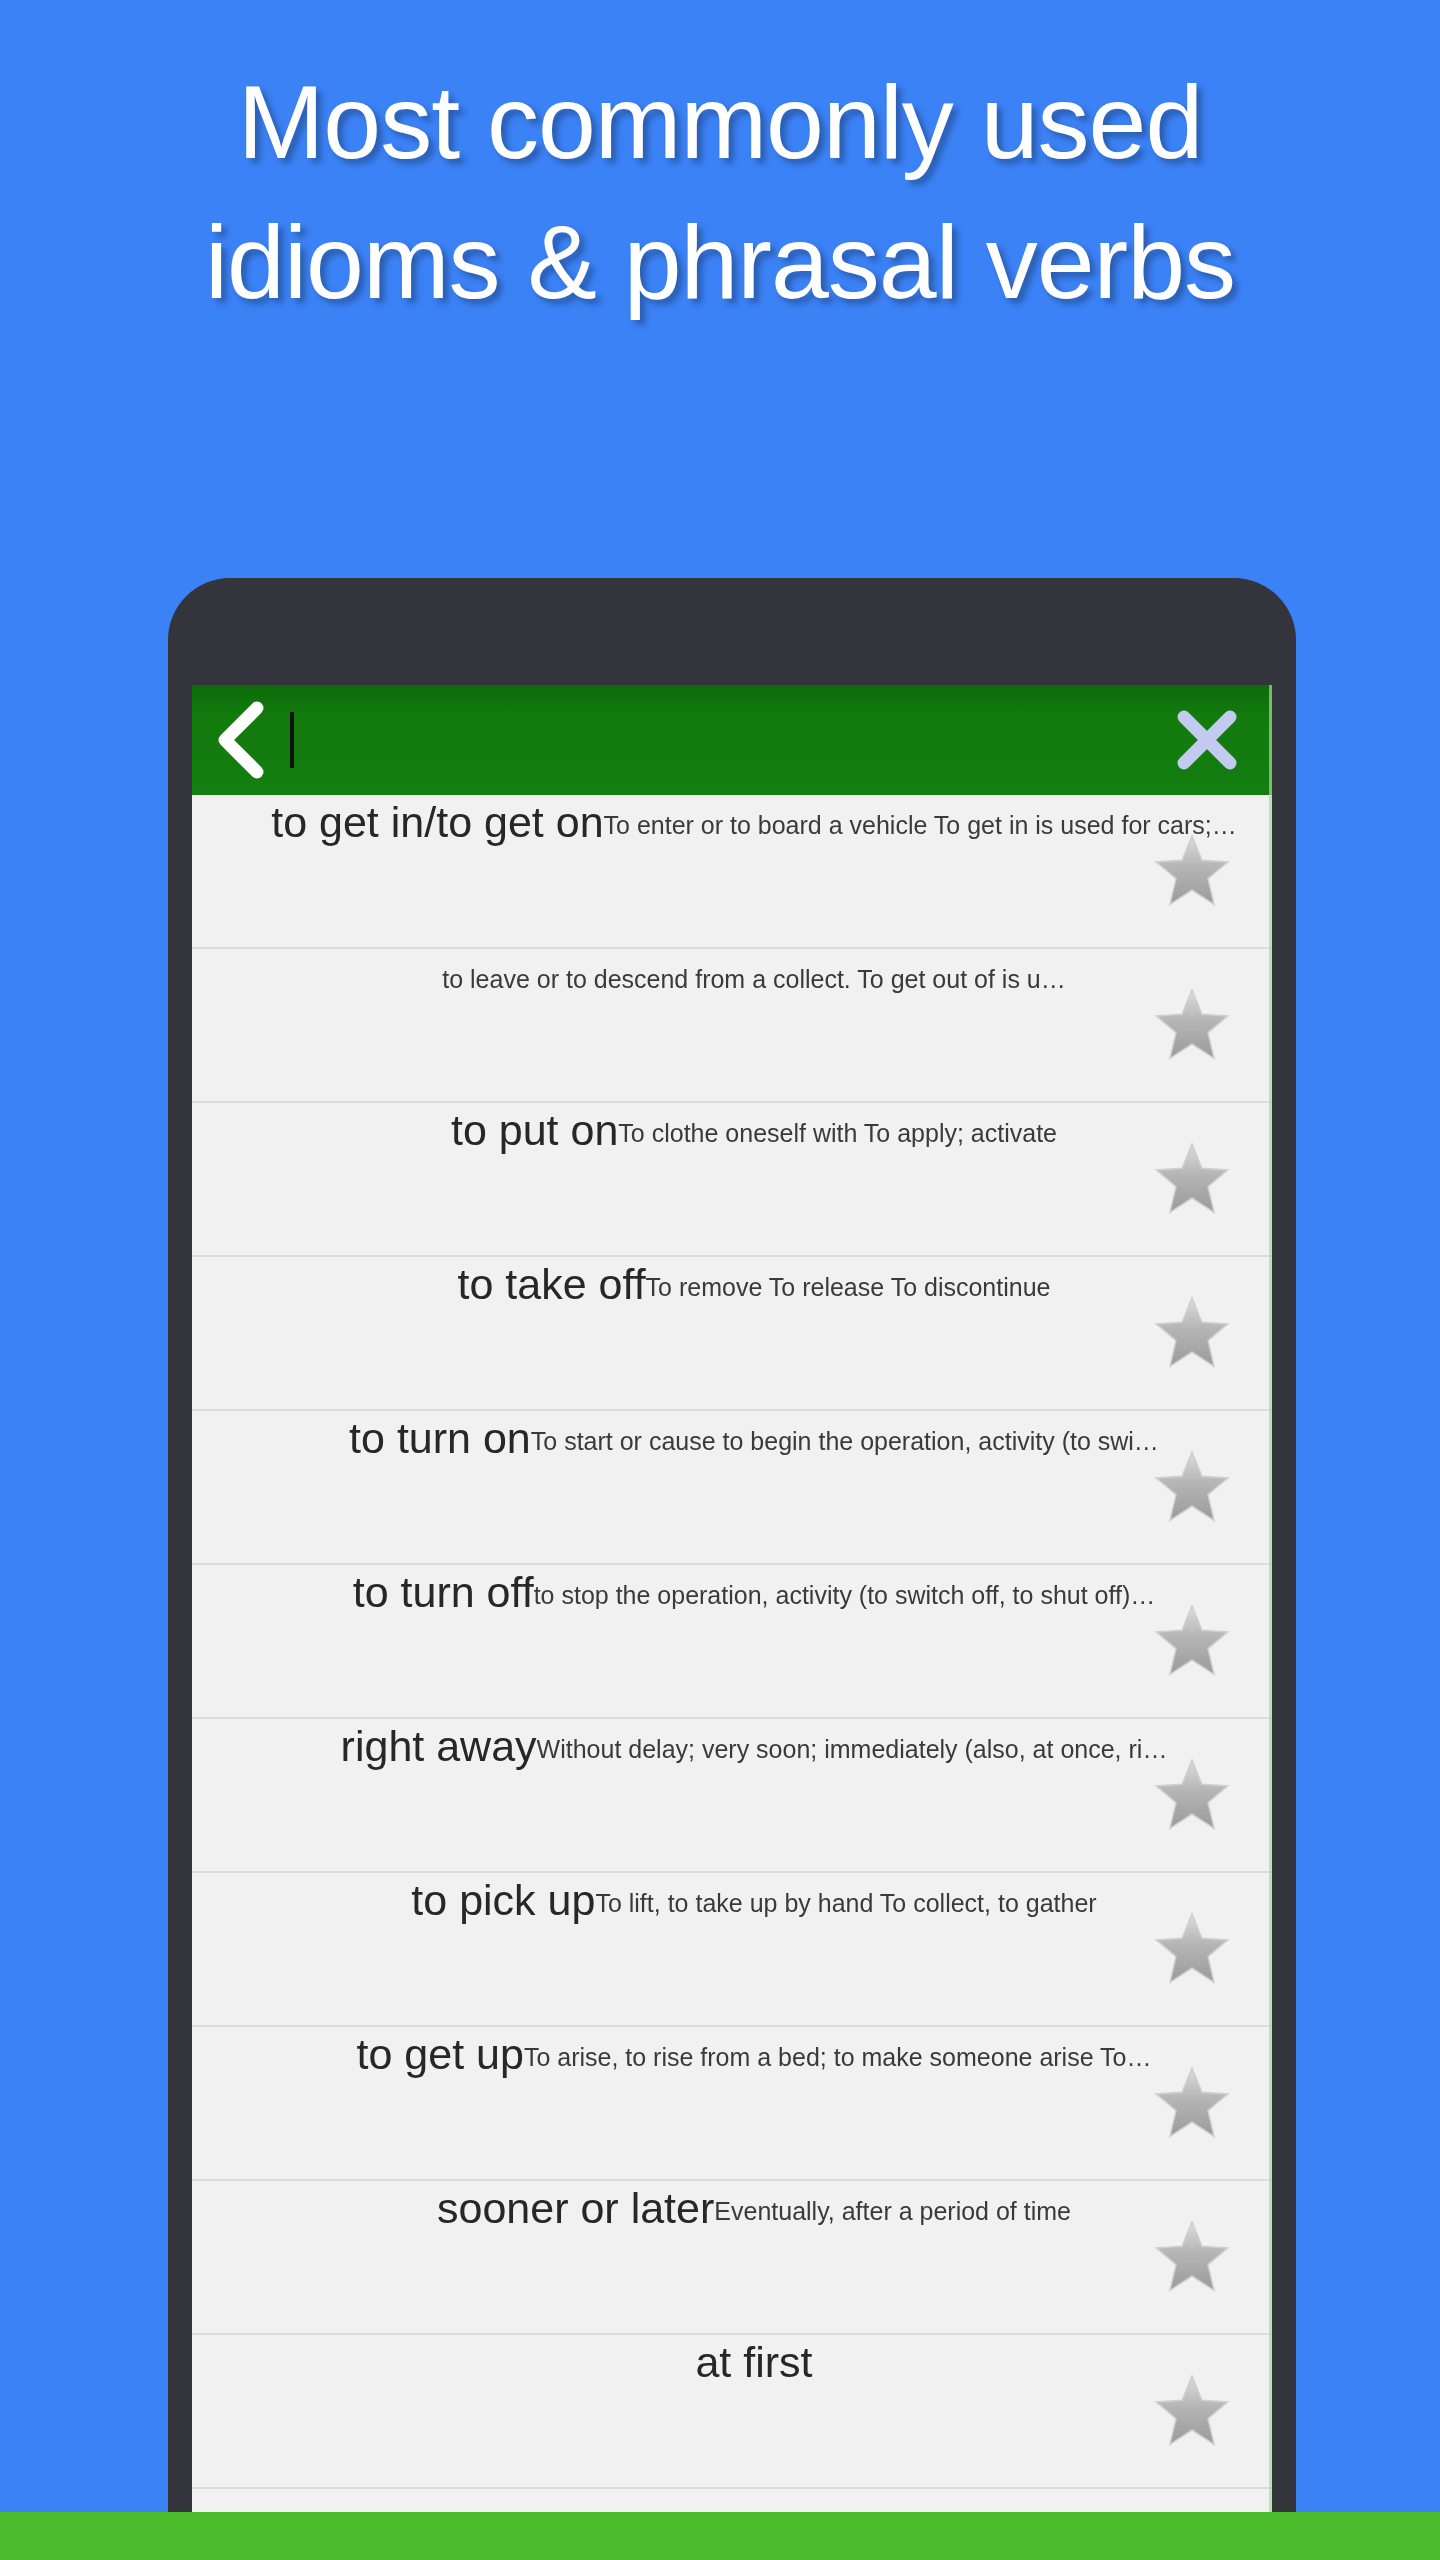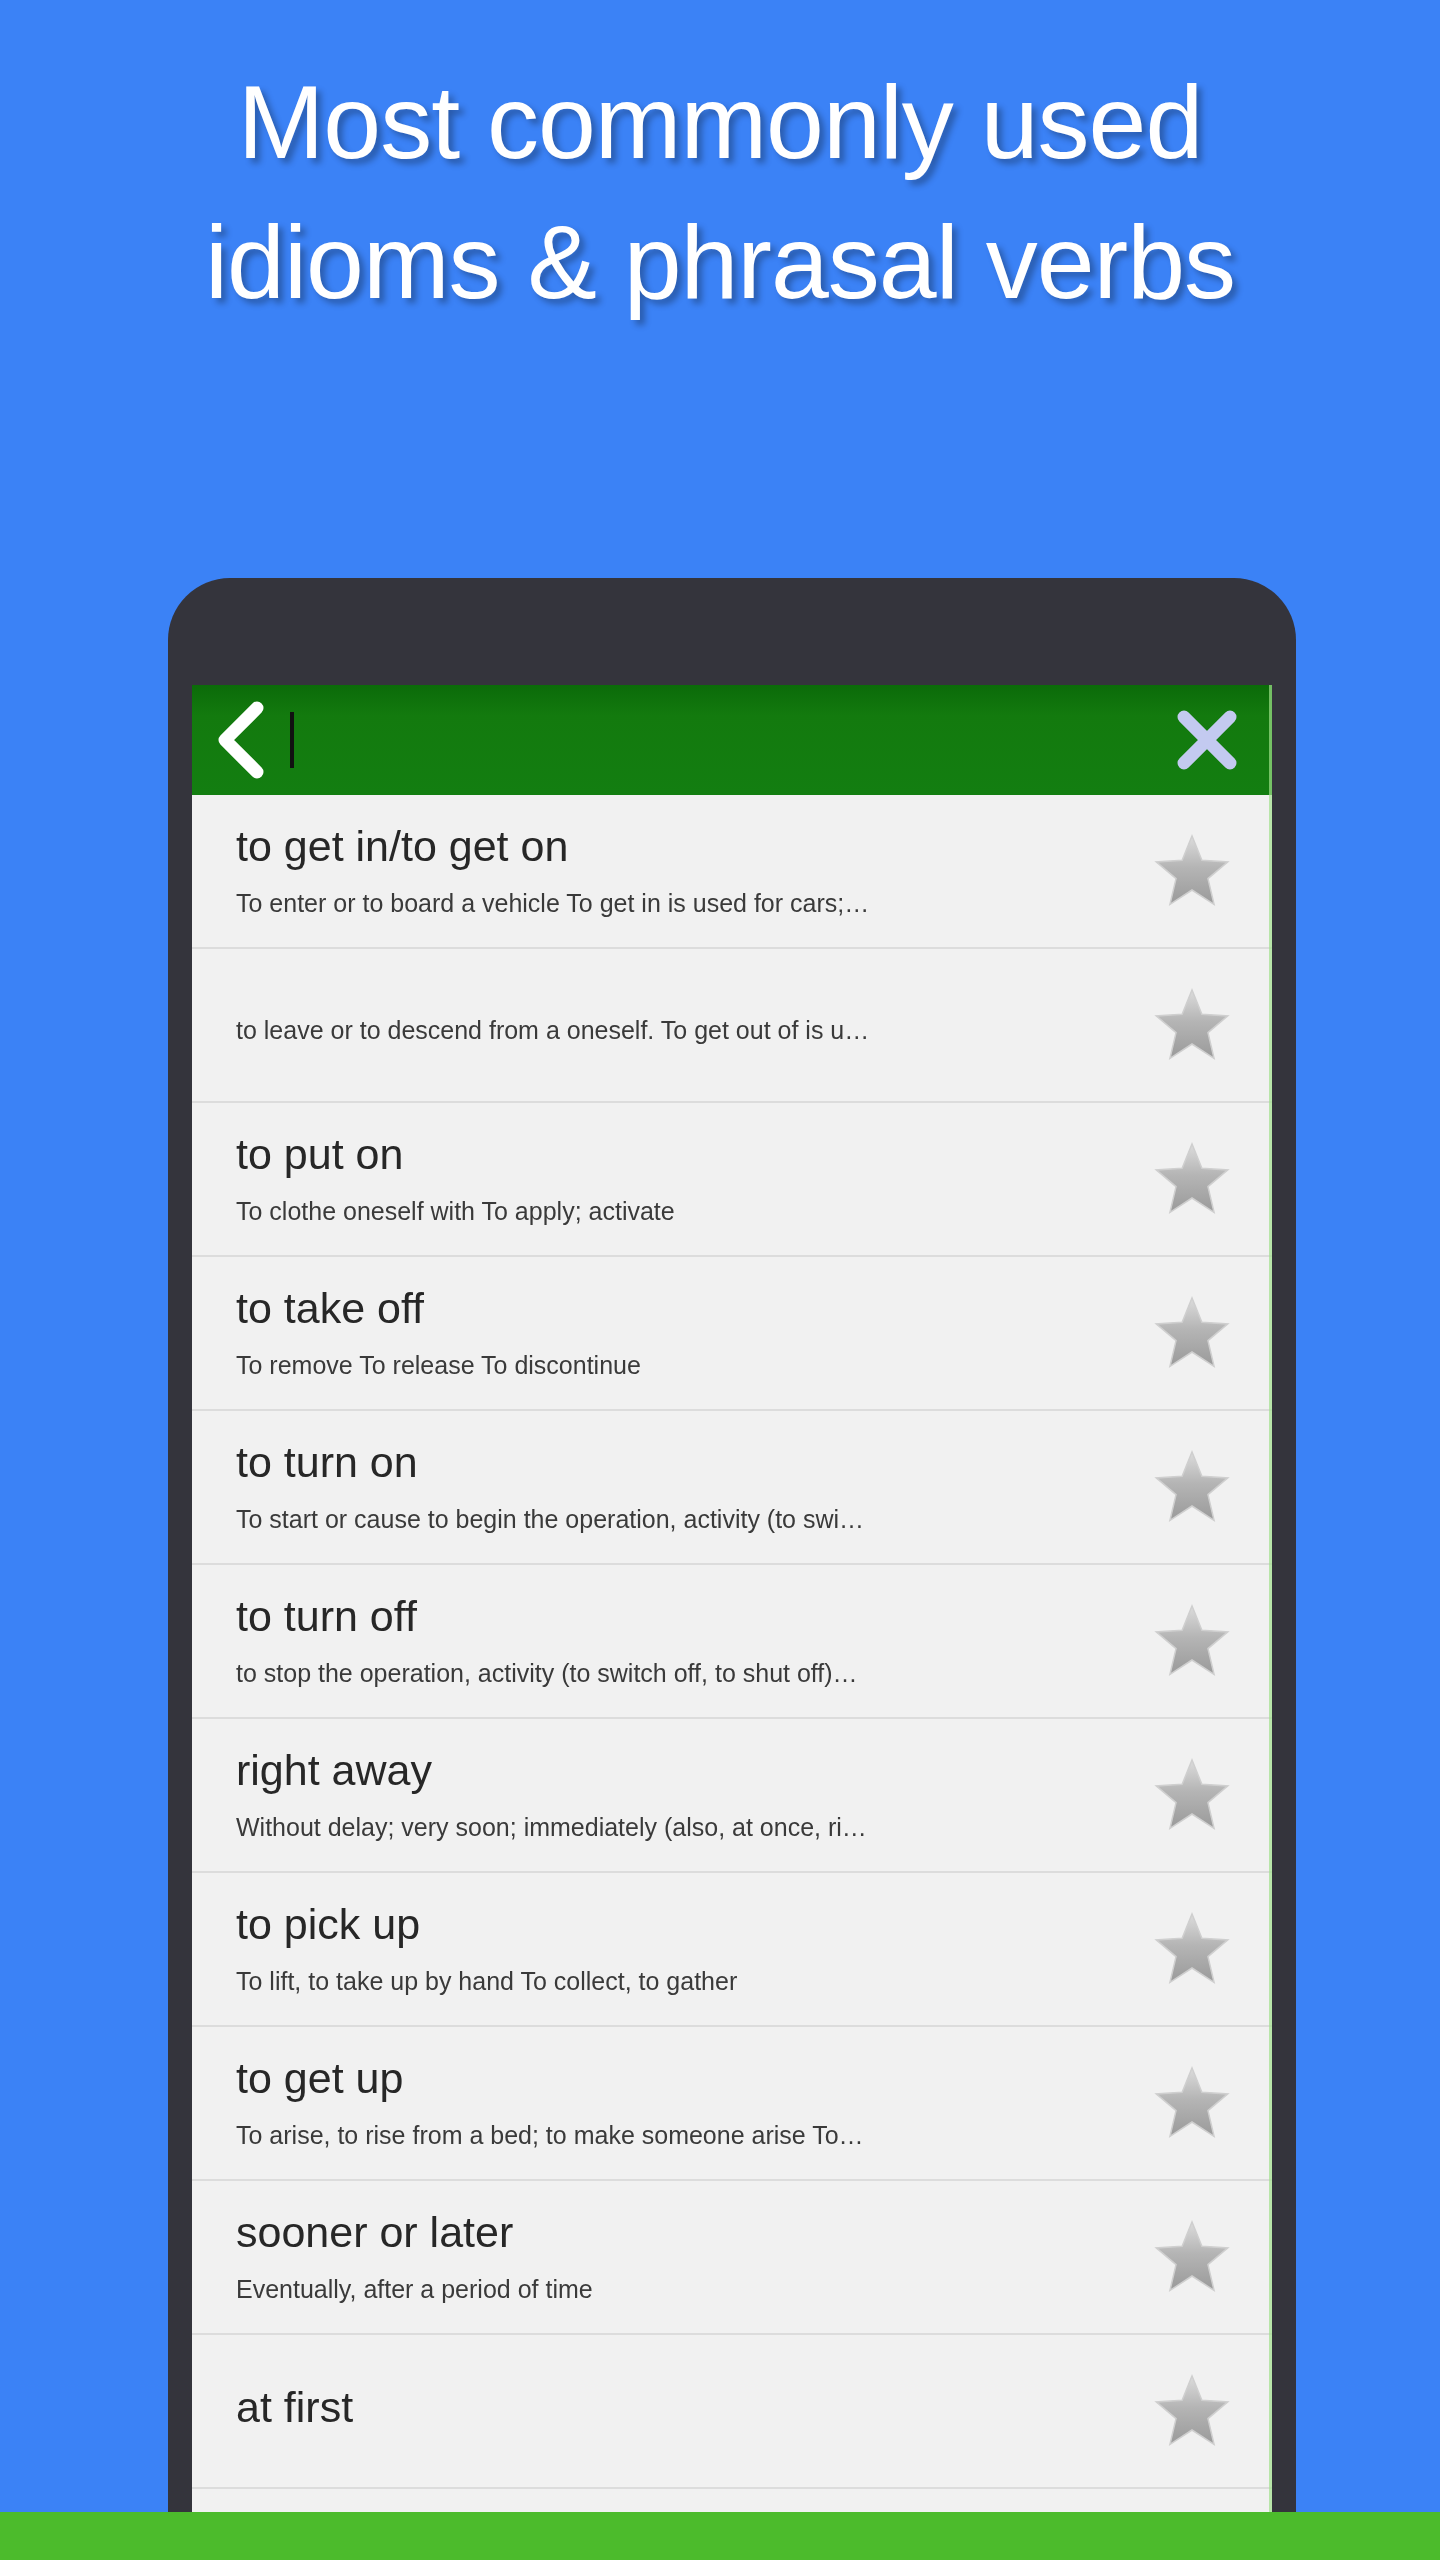--- a/index.html
+++ b/index.html
@@ -149,21 +149,20 @@
     position: relative;
   }
   .list-row {
     position: relative;
     height: 154px;
     border-bottom: 2px solid #dcdcdc;
     background: #f1f1f1;
     box-sizing: border-box;
     padding: 0 0 0 44px;
     display: flex;
-    flex-direction: column;
     justify-content: center;
   }
   .row-title {
     color: #272727;
     font-size: 43px;
     line-height: 54px;
     font-weight: 400;
     white-space: nowrap;
     overflow: hidden;
     font-family: "Liberation Sans", sans-serif;
@@ -249,21 +248,21 @@
                     <stop offset="100%" stop-color="#9a9a9a"></stop>
                   </linearGradient>
                 </defs>
                 <path d="M50 4 L63 36 L97 38 L71 60 L79 94 L50 75 L21 94 L29 60 L3 38 L37 36 Z" fill="url(#sg0)" stroke="#cfcfcf" stroke-width="2"></path>
               </svg>
             </span>
           </div>
         </div>
 
         <div class="list-row">
-          <div class="row-sub">to leave or to descend from a oneself. To get out of is u…</div>
+          <div class="row-sub">to leave or to descend from a collect. To get out of is u…</div>
           <div class="row-star">
             <span>
               <svg viewBox="0 0 100 100" aria-hidden="true">
                 <path d="M50 4 L63 36 L97 38 L71 60 L79 94 L50 75 L21 94 L29 60 L3 38 L37 36 Z" fill="url(#sg0)" stroke="#cfcfcf" stroke-width="2"></path>
               </svg>
             </span>
           </div>
         </div>
 
         <div class="list-row">

